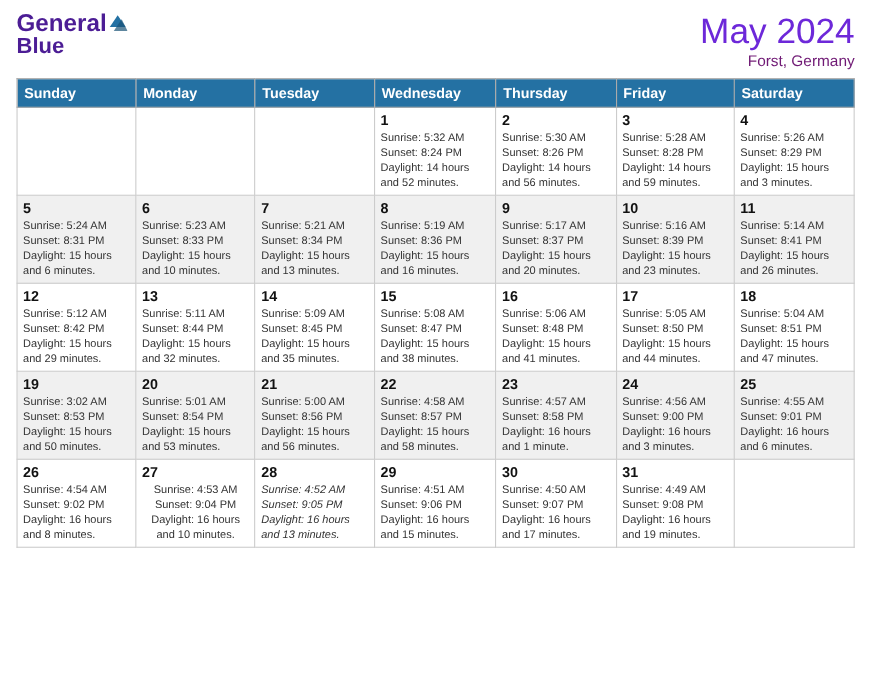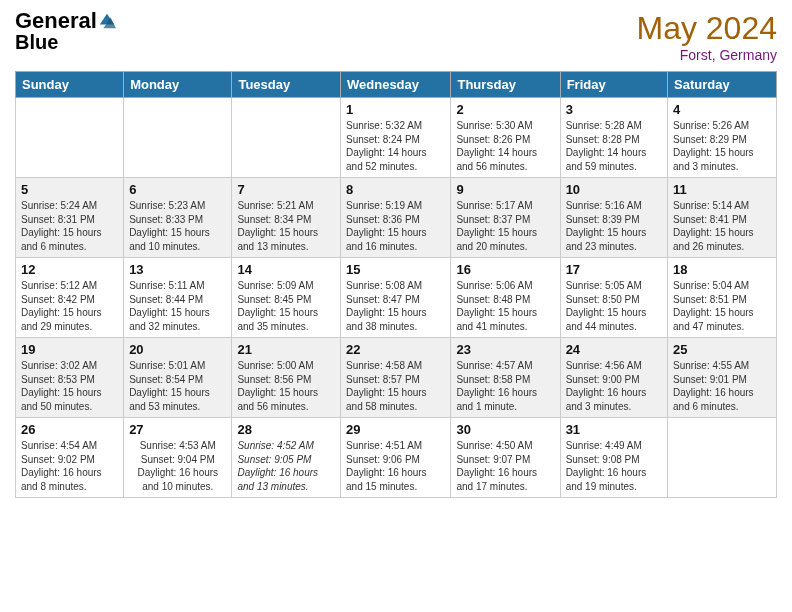--- a/index.html
+++ b/index.html
@@ -25,33 +25,33 @@
       display: flex;
       align-items: center;
     }
     .logo-text {
       font-size: 22px;
       font-weight: bold;
       color: #1a5276;
       line-height: 1;
     }
     .logo-text span {
-      color: #000000;
+      color: #4c1d95;
     }
     .logo-icon {
       width: 18px;
       height: 18px;
       margin-left: 1px;
     }
     .title-block {
       text-align: right;
     }
     .month-title {
       font-size: 32px;
-      color: #a16207;
+      color: #6d28d9;
       font-weight: normal;
       text-align: center;
     }
     .location {
       font-size: 14px;
       color: #701a75;
     }
     .calendar {
       width: 100%;
       border-collapse: collapse;

